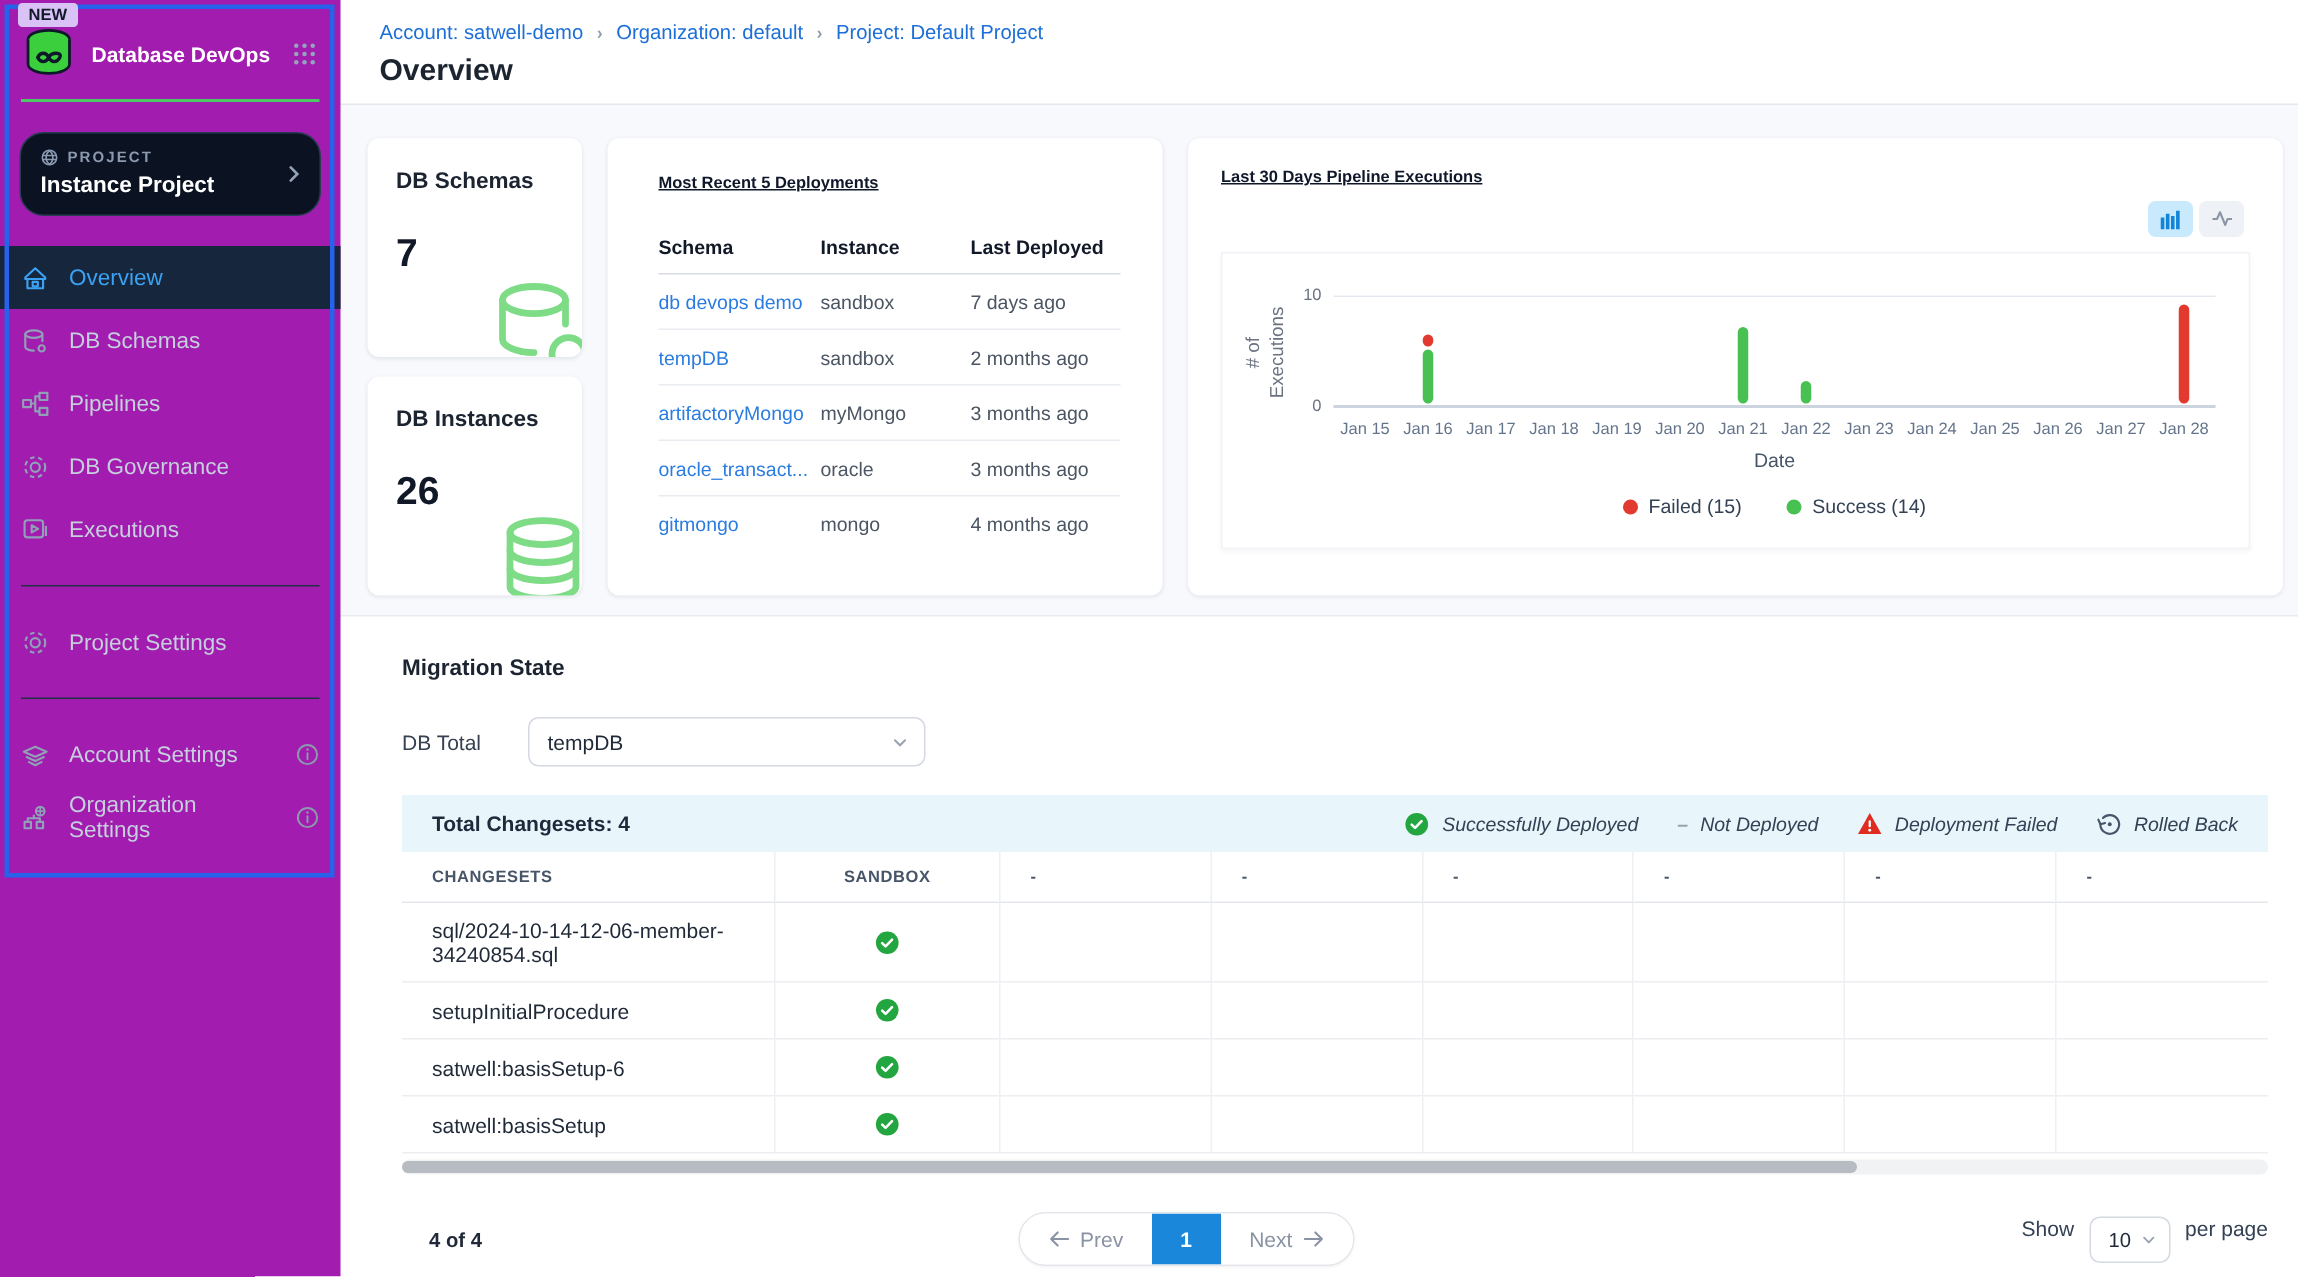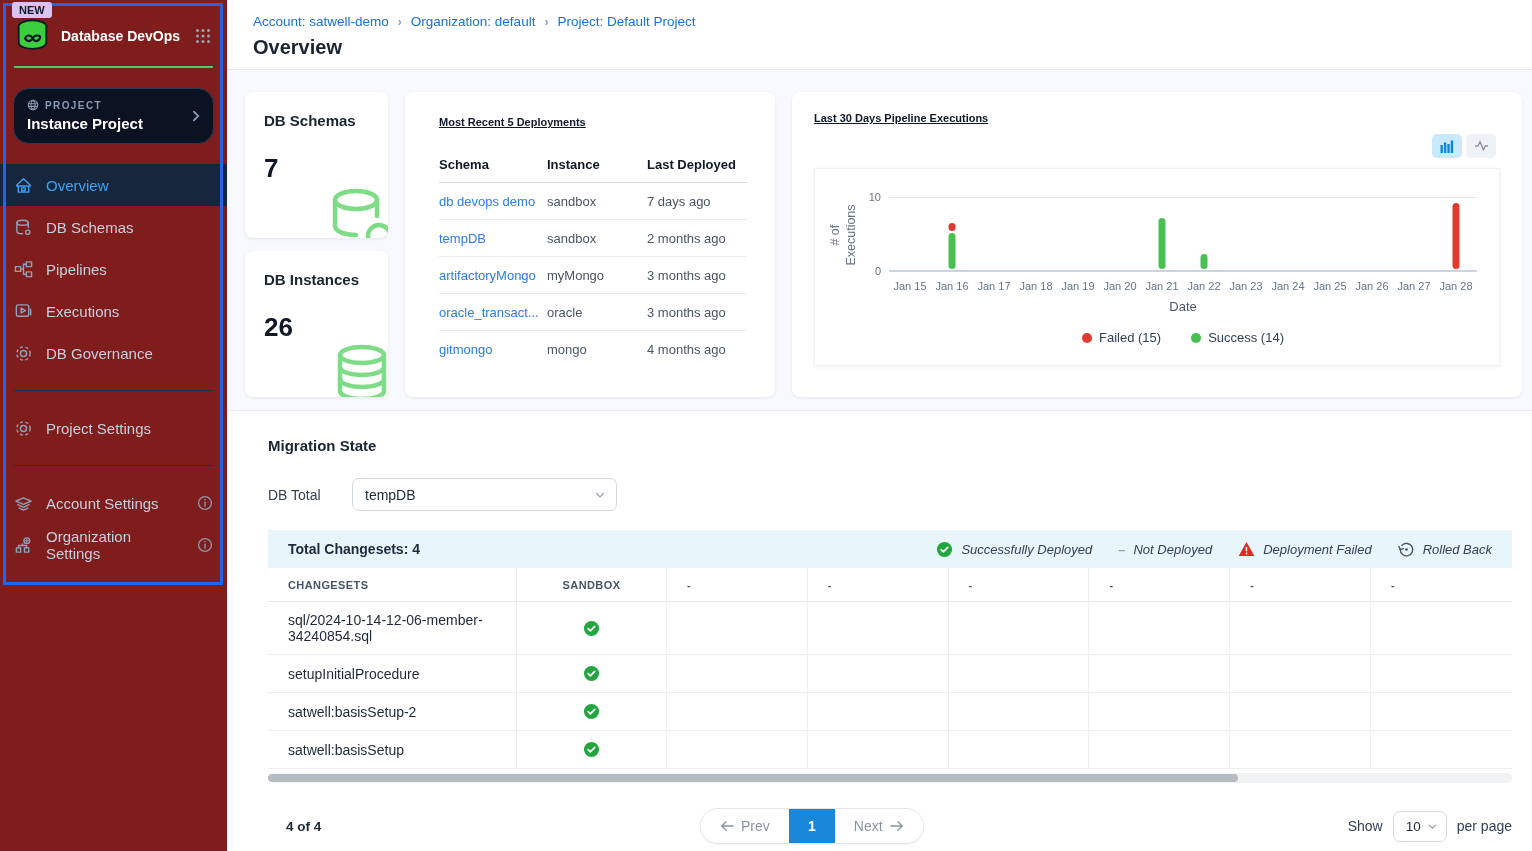--- a/index.html
+++ b/index.html
@@ -1,21 +1,21 @@
 <!DOCTYPE html>
 <html><head>
 <meta charset="utf-8">
 <style>
   * { margin:0; padding:0; box-sizing:border-box; }
   html,body { width:1532px; height:851px; overflow:hidden; }
   body { display:flex; font-family:"Liberation Sans","DejaVu Sans",sans-serif; background:#fff; color:#1f2937; }
   svg { display:block; }
 
   
-  .sidebar { width:227px; flex-shrink:0; background:#7f1d1d; position:relative; color:#c5cfdd; }
+  .sidebar { width:227px; flex-shrink:0; background:#a21caf; position:relative; color:#c5cfdd; }
   .annotation-frame { position:absolute; left:3px; top:3px; width:220px; height:582px; border:3px solid #2763ea; pointer-events:none; z-index:8; }
   .new-badge { position:absolute; top:2px; left:12px; z-index:9; background:#d9c3f6; color:#121a2a; font-size:11px; font-weight:bold; padding:2px 7px; border-radius:3px; }
   .sb-header { display:flex; align-items:center; gap:10px; padding:18px 16px 0 14px; }
   .sb-app-name { font-size:14px; font-weight:bold; color:#fff; flex:1; }
   .grid-icon { color:#93a4bb; cursor:pointer; }
   .green-rule { height:2px; background:#4cc864; margin:13px 14px 0 14px; }
   .project-box { margin:20px 13px 0 13px; background:#0b1322; border:1px solid #2b3a53; border-radius:16px; padding:10px 30px 11px 13px; position:relative; cursor:pointer; }
   .project-label { display:flex; align-items:center; gap:6px; font-size:10px; letter-spacing:1.4px; color:#8b9ab0; font-weight:bold; }
   .project-name { margin-top:4px; font-size:15px; font-weight:600; color:#fff; }
   .project-chevron { position:absolute; right:10px; top:50%; transform:translateY(-50%); color:#94a3b8; }
@@ -94,24 +94,24 @@
   .cs-head > div.center { justify-content:center; }
   .cs-head > div:last-child { border-right:none; }
   .cs-row > div { padding:10px 20px; font-size:14px; color:#1f2937; border-right:1px solid #edeff3; border-bottom:1px solid #eceef2; display:flex; align-items:center; word-break:break-word; }
   .cs-row > div:last-child { border-right:none; }
   .cs-row .cell-status { justify-content:center; }
   .scrollbar-track { width:1244px; height:10px; margin-top:4px; border-radius:5px; background:#f1f2f4; position:relative; }
   .scrollbar-thumb { position:absolute; left:0; top:1px; height:8px; width:78%; border-radius:4px; background:#b7bbc2; cursor:pointer; }
 
   .pag-row { margin-top:24px; display:flex; align-items:center; position:relative; height:38px; width:1244px; }
   .pag-count { font-size:13.5px; font-weight:bold; color:#1f2937; margin-left:18px; }
-  .pager { position:absolute; left:432px; display:flex; align-items:center; height:36px; border:1px solid #e2e5ea; border-radius:999px; overflow:hidden; background:#fff; box-shadow:0 1px 2px rgba(15,23,42,.05); }
+  .pager { position:absolute; left:411px; display:flex; align-items:center; height:36px; border:1px solid #e2e5ea; border-radius:999px; overflow:hidden; background:#fff; box-shadow:0 1px 2px rgba(15,23,42,.05); }
   .pager .pg-btn { padding:0 19px; font-size:14px; color:#8a93a3; display:flex; align-items:center; gap:7px; height:100%; cursor:pointer; background:#fff; border:none; font-family:inherit; }
   .pager .pg-page { width:46px; height:100%; background:#1b87da; color:#fff; font-size:14px; font-weight:600; display:flex; align-items:center; justify-content:center; cursor:pointer; }
-  .show-group { margin-left:auto; display:flex; align-items:center; gap:10px; font-size:14px; color:#334155; }
+  .show-group { margin-left:auto; display:flex; align-items:flex-start; gap:10px; font-size:14px; color:#334155; }
   .mini-select { width:54px; height:31px; border:1px solid #d4d8e0; border-radius:7px; display:flex; align-items:center; justify-content:space-between; padding:0 8px 0 12px; font-size:13.5px; color:#1f2937; cursor:pointer; }
   .mini-select .chev { color:#9aa3b2; }
 </style>
 </head>
 <body>
 
 <aside class="sidebar">
   <div class="annotation-frame"></div>
   <span class="new-badge">NEW</span>
 
@@ -184,36 +184,36 @@
             <rect x="1.5" y="7" width="5.5" height="5"></rect>
             <rect x="13" y="2" width="5.5" height="5"></rect>
             <rect x="13" y="12.5" width="5.5" height="5"></rect>
             <path d="M7 9.5h3V4.5h3M10 9.5v5.5h3"></path>
           </svg>
         </span>
         <span>Pipelines</span>
       </div>
       <div class="sb-item">
         <span class="ic">
+          <svg width="19" height="19" viewBox="0 0 20 20" fill="none" stroke="currentColor" stroke-width="1.5">
+            <circle cx="10" cy="10" r="3.2"></circle>
+            <circle cx="10" cy="10" r="7" stroke-dasharray="3.2 2.6"></circle>
+          </svg>
+        </span>
+        <span>DB Governance</span>
+      </div>
+      <div class="sb-item">
+        <span class="ic">
           <svg width="19" height="19" viewBox="0 0 20 20" fill="none" stroke="currentColor" stroke-width="1.5" stroke-linejoin="round">
             <rect x="2.5" y="3" width="13" height="12" rx="2"></rect>
             <path d="M7.5 6.5l4.5 2.5-4.5 2.5z"></path>
             <path d="M17.5 7v7"></path>
           </svg>
         </span>
         <span>Executions</span>
-      </div>
-      <div class="sb-item">
-        <span class="ic">
-          <svg width="19" height="19" viewBox="0 0 20 20" fill="none" stroke="currentColor" stroke-width="1.5">
-            <circle cx="10" cy="10" r="3.2"></circle>
-            <circle cx="10" cy="10" r="7" stroke-dasharray="3.2 2.6"></circle>
-          </svg>
-        </span>
-        <span>DB Governance</span>
       </div>
     </nav>
   <div class="sb-divider"></div>
   <nav id="nav-secondary">
       <div class="sb-item">
         <span class="ic">
           <svg width="19" height="19" viewBox="0 0 20 20" fill="none" stroke="currentColor" stroke-width="1.5">
             <circle cx="10" cy="10" r="3.2"></circle>
             <circle cx="10" cy="10" r="7" stroke-dasharray="3.2 2.6"></circle>
           </svg>
@@ -551,21 +551,21 @@
               </span>
             </div>
             <div></div>
             <div></div>
             <div></div>
             <div></div>
             <div></div>
             <div></div>
           </div>
           <div class="cs-row">
-            <div>satwell:basisSetup-2</div>
+            <div>satwell:basisSetup-6</div>
             <div class="cell-status">
               <span style="display:flex">
                 <svg width="17" height="17" viewBox="0 0 18 18">
                   <circle cx="9" cy="9" r="8" fill="#23a53f"></circle>
                   <path d="M5.4 9.2l2.4 2.4 4.6-4.8" fill="none" stroke="#fff" stroke-width="1.8" stroke-linecap="round" stroke-linejoin="round"></path>
                 </svg>
               </span>
             </div>
             <div></div>
             <div></div>

